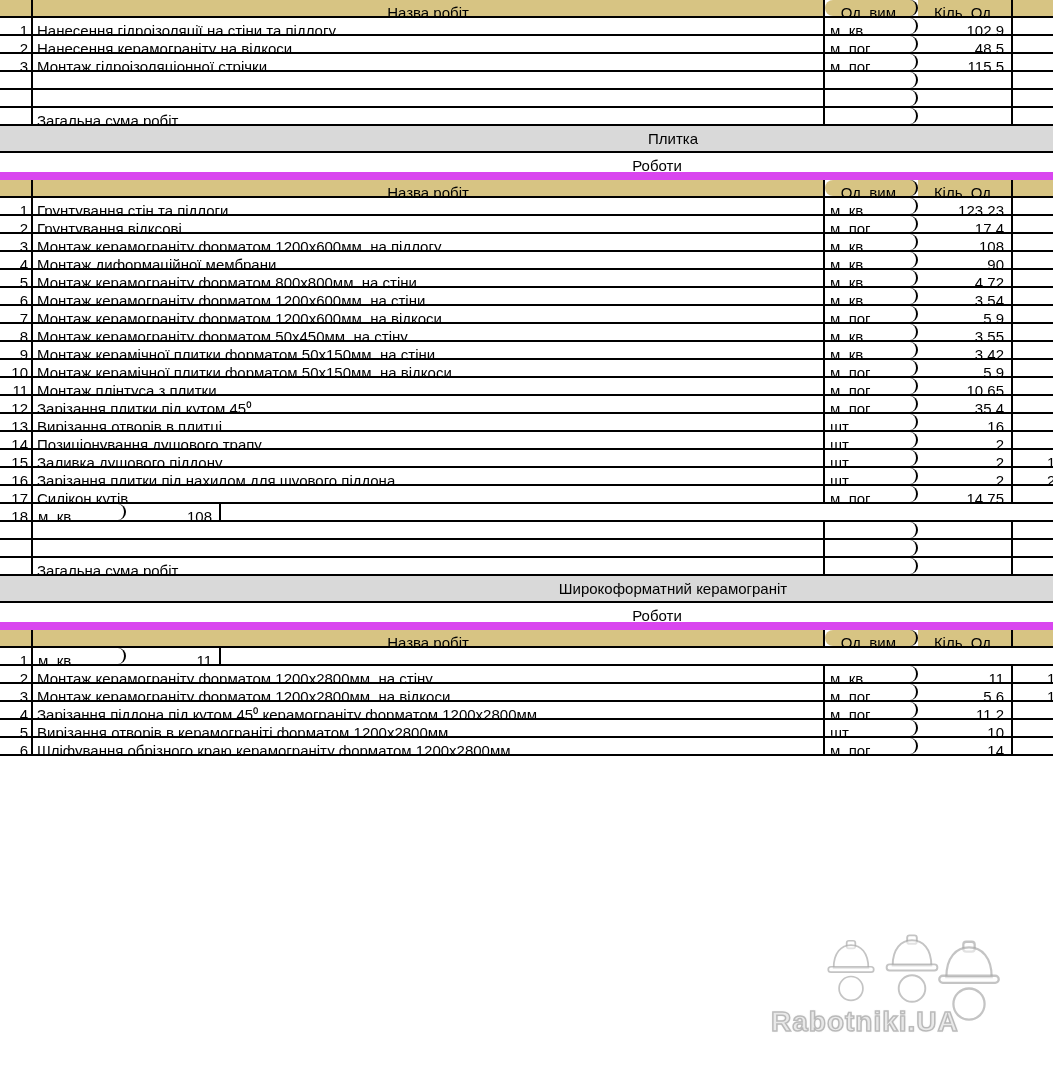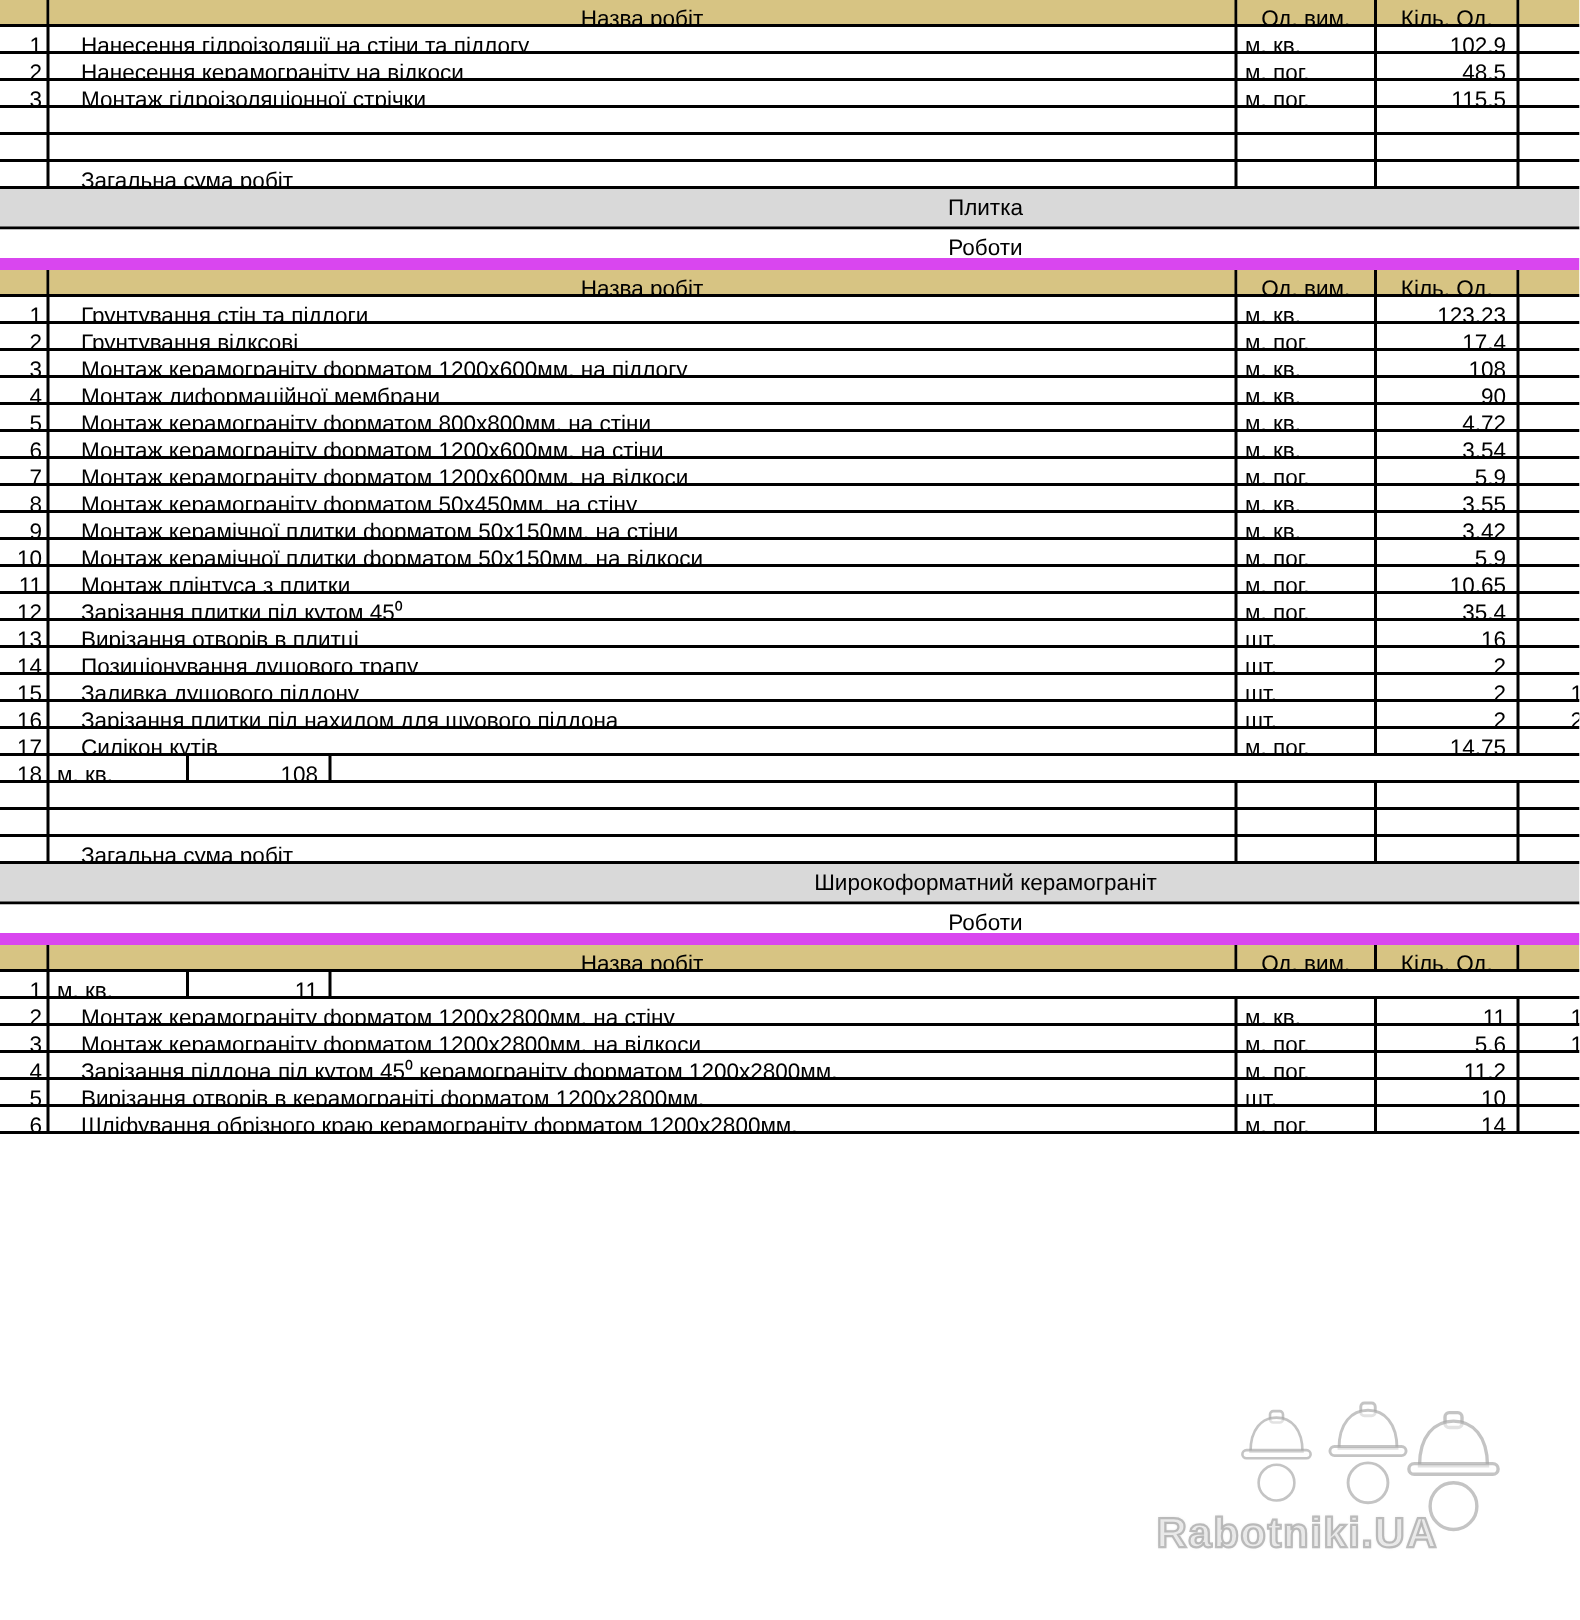--- a/index.html
+++ b/index.html
@@ -9,26 +9,26 @@
     font-family:"Liberation Sans",sans-serif;
     color:#000;
   }
   .sheet{width:1053px;}
   .row{display:flex;height:18px;box-sizing:border-box;border-bottom:2px solid #000;background:#fff;}
   .cell{
     box-sizing:border-box;border-right:2px solid #000;
     font-size:15px;line-height:25px;white-space:nowrap;overflow:hidden;
   }
   .c-num{width:33px;text-align:right;padding-right:3px;flex:0 0 auto;}
-  .c-name{width:792px;padding-left:21px;flex:0 0 auto;}
-  .c-unit{width:93px;padding-left:5px;flex:0 0 auto;}
+  .c-name{width:792px;padding-left:4px;flex:0 0 auto;}
+  .c-unit{width:93px;padding-left:5px;flex:0 0 auto;border-radius:11px;}
   .c-qty{width:95px;text-align:right;padding-right:7px;flex:0 0 auto;}
   .c-extra{flex:1 1 auto;border-right:none;padding-left:34px;}
   .row.header .cell{background:#d7c483;text-align:center;padding-left:0;padding-right:0;}
-  .band{height:27px;box-sizing:border-box;border-bottom:2px solid #000;background:#d9d9d9;}
+  .band{height:27px;box-sizing:border-box;border-bottom:2px solid #000;background:#d9d9d9;padding-left:16px;}
   .subtitle{height:27px;box-sizing:border-box;border-bottom:8px solid #d946ef;background:#ffffff;}
   .band-text{display:block;width:1314px;text-align:center;font-size:15px;line-height:25px;}
   
   .watermark{position:absolute;right:0;top:920px;width:300px;height:160px;pointer-events:none;}
   .wm-hat{position:absolute;}
   .wm-hat svg{width:100%;height:100%;}
   .wm-hat1{left:72px;top:10px;width:52px;height:80px;}
   .wm-hat2{left:130px;top:4px;width:58px;height:88px;}
   .wm-hat3{left:182px;top:16px;width:68px;height:88px;}
   .wm-text{

